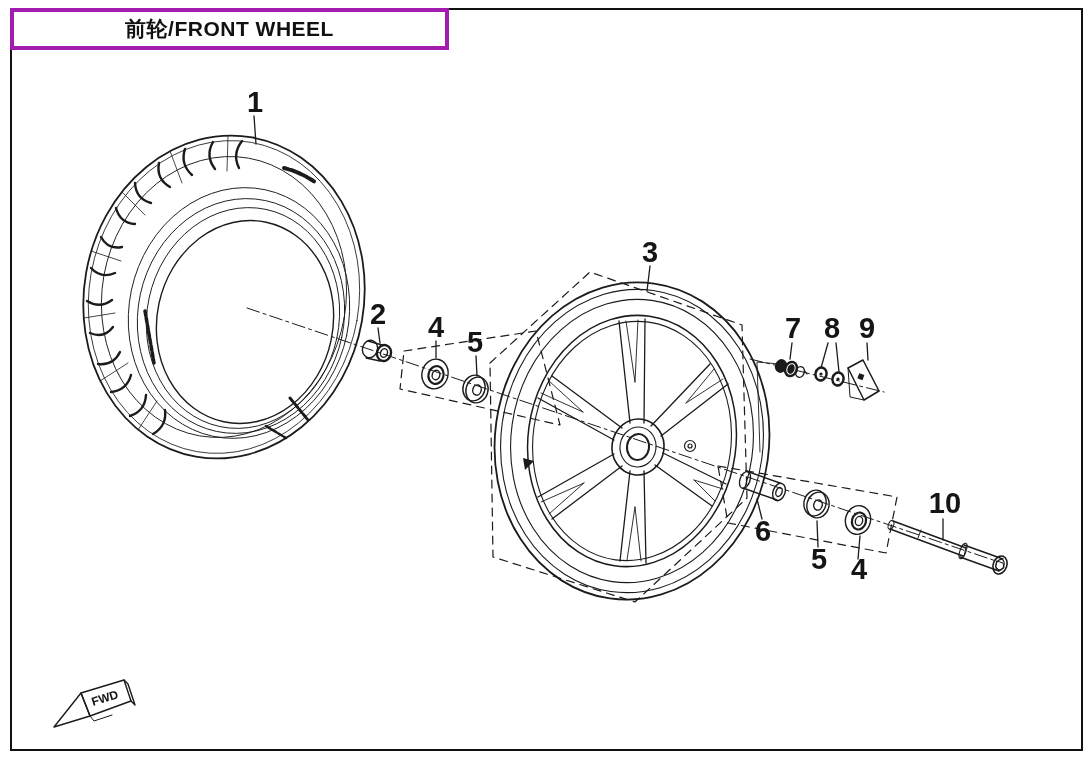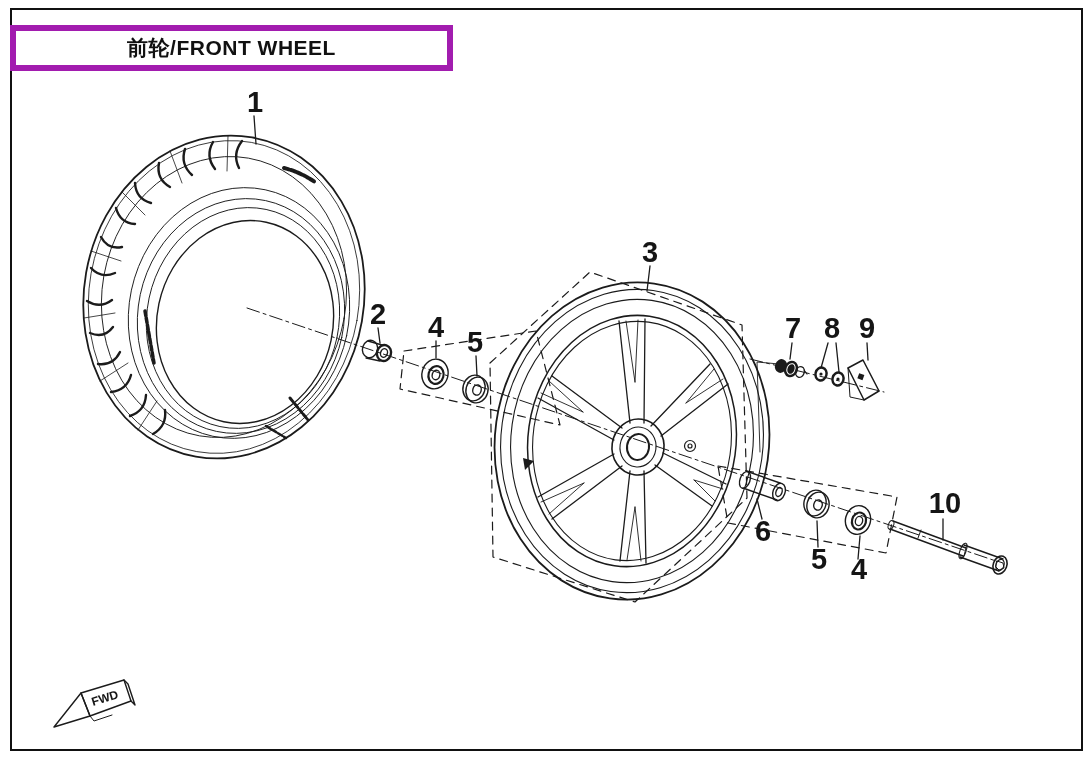--- a/index.html
+++ b/index.html
@@ -1,20 +1,20 @@
 <!DOCTYPE html>
 <html><head>
 <meta charset="utf-8">
 <style>
   html,body{margin:0;padding:0;background:#fff;}
   #stage{position:relative;width:1090px;height:759px;background:#ffffff;overflow:hidden;
          font-family:"Liberation Sans", sans-serif;}
   #frame{position:absolute;left:10px;top:8px;width:1069px;height:739px;border:2px solid #111;}
-  #titlebox{position:absolute;left:10px;top:8px;width:431px;height:34px;border:6px solid #a21caf;
-            display:flex;align-items:center;justify-content:center;background:#fff;margin-top:17px;}
+  #titlebox{position:absolute;left:10px;top:8px;width:431px;height:34px;border:4px solid #a21caf;
+            display:flex;align-items:center;justify-content:center;background:#fff;}
   #titlebox span{font-size:21px;font-weight:bold;color:#111;letter-spacing:.5px;}
   svg{position:absolute;left:0;top:0;}
   .ln{stroke:#1b1b1b;fill:none;stroke-linecap:round;stroke-linejoin:round;}
   .callout{font:bold 29px "Liberation Sans", sans-serif;fill:#151515;text-anchor:middle;}
   .fwdtxt{font:bold 12px "Liberation Sans", sans-serif;fill:#151515;text-anchor:middle;}
 </style>
 </head>
 <body>
 
 <div id="stage">

